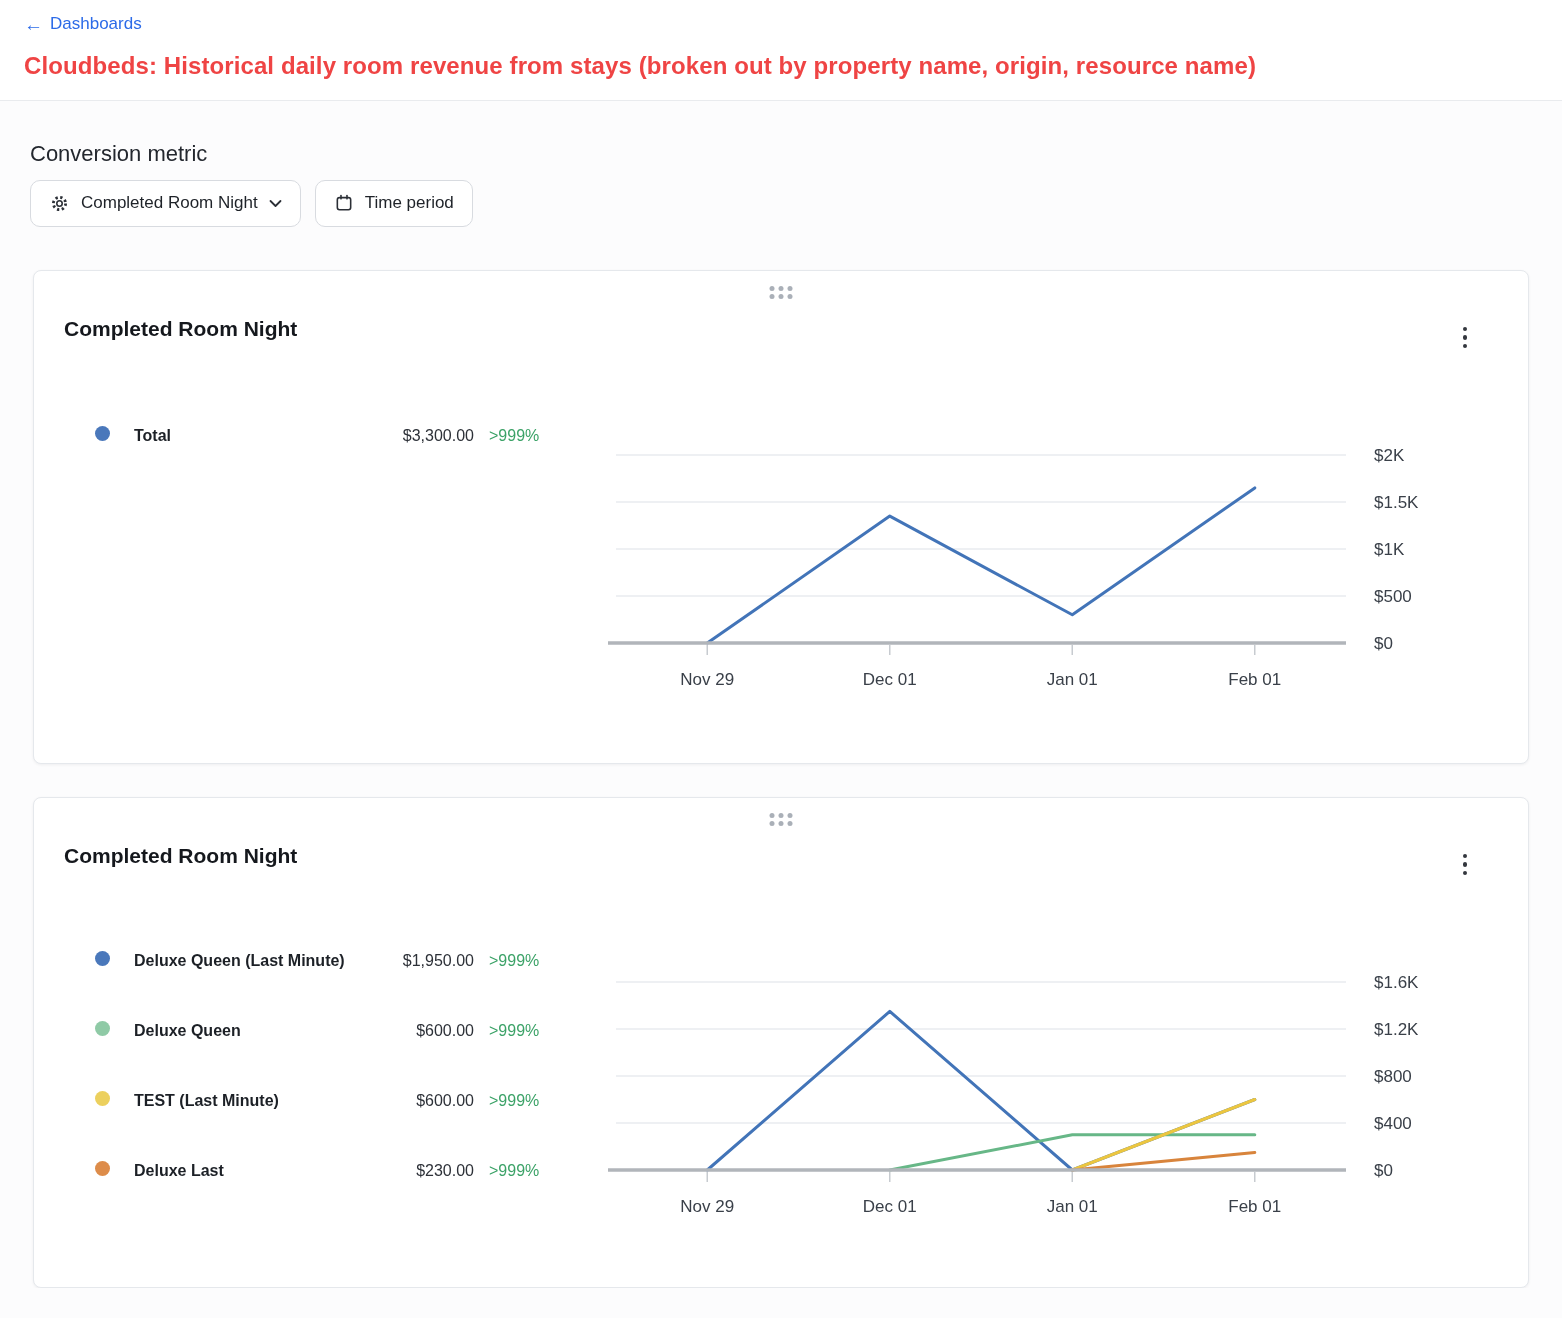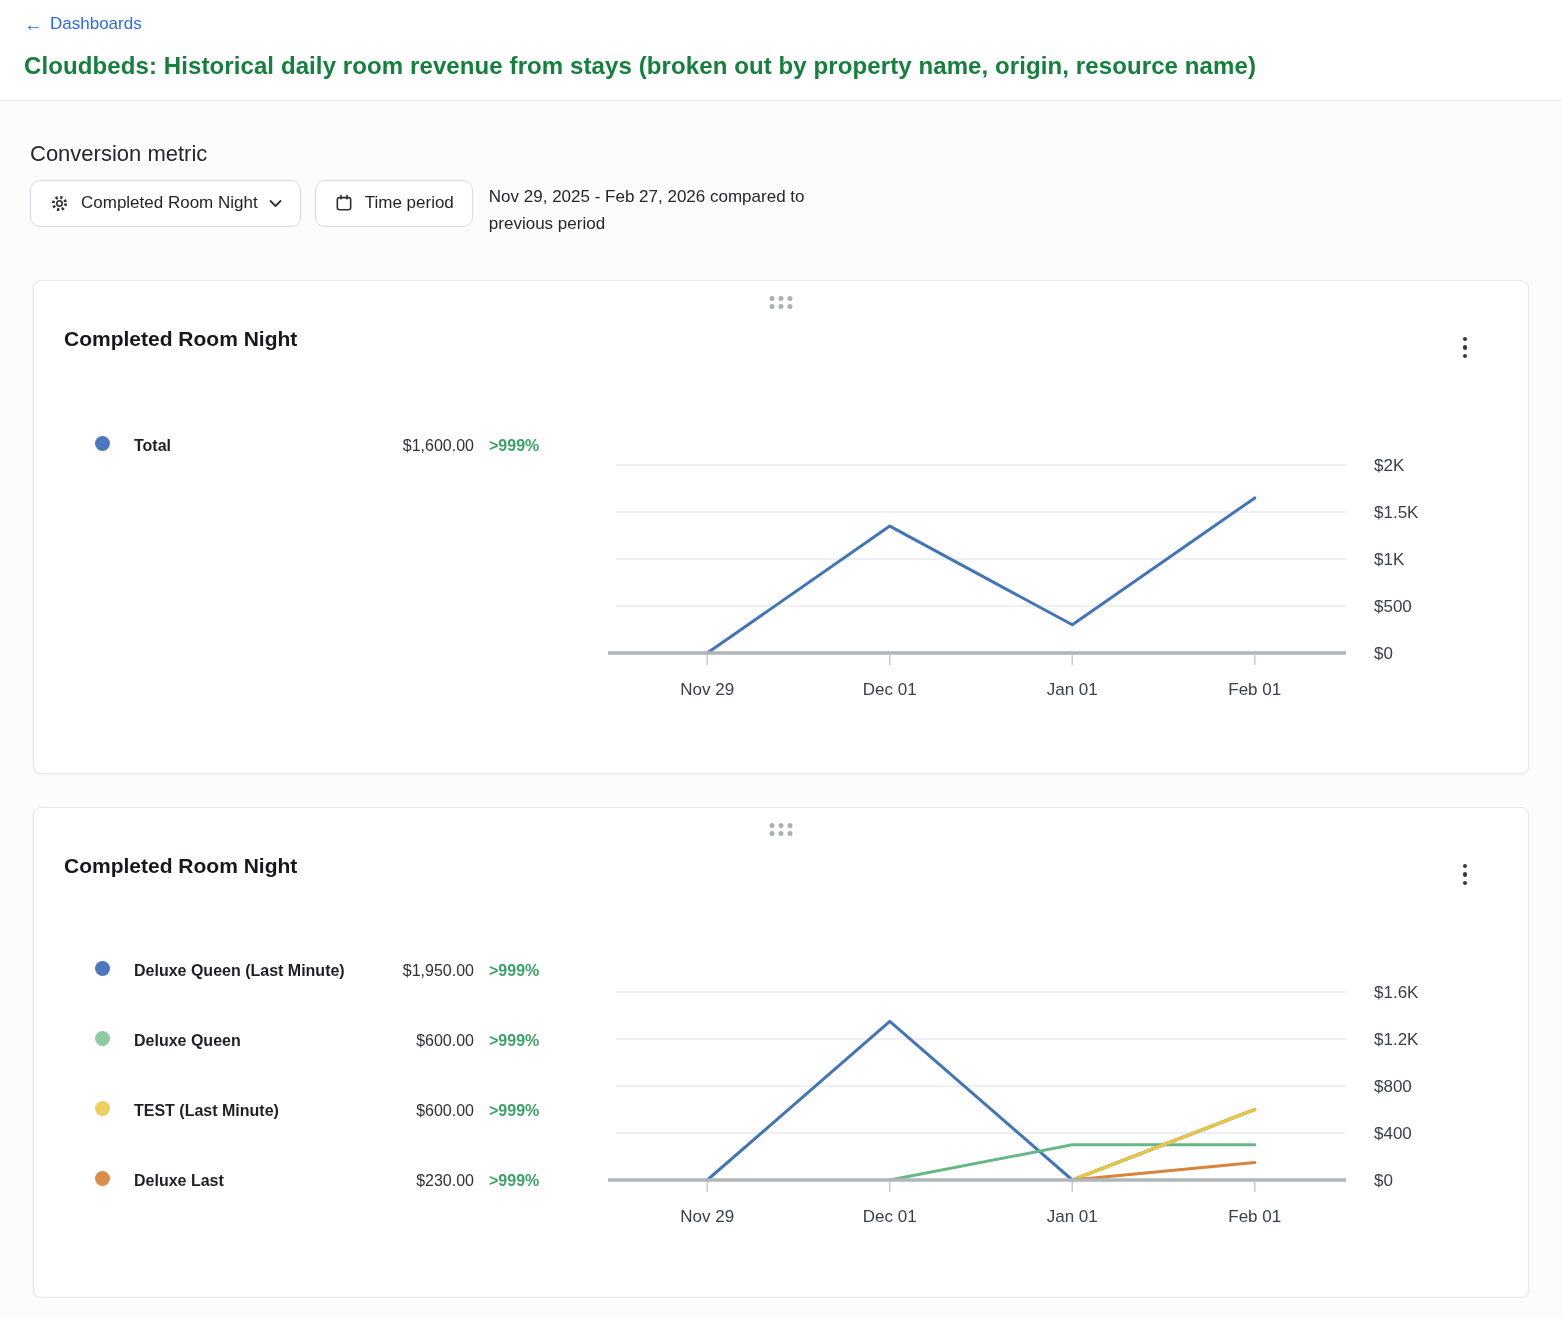--- a/index.html
+++ b/index.html
@@ -15,21 +15,21 @@
     padding:14px 24px 20px 24px;
     border-bottom:1px solid #e9ebee;
   }
   .back-link {
     display:inline-flex; align-items:center; gap:7px;
     color:#2c6be8; font-size:17px; cursor:pointer; text-decoration:none;
   }
   .back-arrow { font-size:19px; line-height:1; }
   .page-title {
     margin-top:17px;
-    font-size:24px; font-weight:700; color:#15803d;
+    font-size:24px; font-weight:700; color:#ef4444;
     letter-spacing:.1px;
   }
   
   .controls { padding:40px 30px 0 30px; }
   .controls-label { font-size:22px; color:#23272e; margin-bottom:13px; }
   .controls-row { display:flex; align-items:flex-start; gap:14px; }
   .ctl-btn {
     display:inline-flex; align-items:center; gap:11px;
     height:47px; padding:0 18px;
     background:#fff; border:1px solid #d8dbe0; border-radius:10px;
@@ -81,21 +81,21 @@
   .legend-item .lname {
     flex:1; margin-left:24px; max-width:230px;
     font-size:16px; font-weight:700; color:#1c2026; line-height:26px;
   }
   .legend-item .lval {
     width:110px; text-align:right;
     font-size:16px; color:#2d3138; line-height:26px;
   }
   .legend-item .lchg {
     width:86px; margin-left:15px; text-align:left;
-    font-size:16px; font-weight:700; line-height:26px;
+    font-size:16px; font-weight:400; line-height:26px;
   }
   
   .chart-wrap { flex:1; }
   .chart-1 svg, .chart-2 svg { display:block; margin-top:52px; }
   .chart text { font-family:"Liberation Sans", sans-serif; fill:#3a4049; font-size:17px; }
 </style>
 </head>
 <body>
 
 <div class="topbar">
@@ -126,21 +126,20 @@
     <button class="ctl-btn">
       <span>
         <svg width="20" height="20" viewBox="0 0 24 24" fill="none" stroke="#2b2f36" stroke-width="1.9" stroke-linecap="round">
           <rect x="4" y="5.5" width="16" height="14.5" rx="2.6"></rect>
           <line x1="8.4" y1="3" x2="8.4" y2="7"></line>
           <line x1="15.6" y1="3" x2="15.6" y2="7"></line>
         </svg>
       </span>
       <span>Time period</span>
     </button>
-    <div class="period-text">Nov 29, 2025 - Feb 27, 2026 compared to previous period</div>
   </div>
 </div>
 
 <div class="card card-1">
   <div class="drag-handle">
     <i></i>
       <i></i>
       <i></i>
       <i></i>
       <i></i>
@@ -150,21 +149,21 @@
     <i></i>
       <i></i>
       <i></i>
   </button>
   <div class="card-title">Completed Room Night</div>
   <div class="card-body">
     <div class="legend legend-1">
         <div class="legend-item">
           <span class="dot" style="background: rgb(74, 120, 187);"></span>
           <span class="lname">Total</span>
-          <span class="lval">$1,600.00</span>
+          <span class="lval">$3,300.00</span>
           <span class="lchg" style="color: rgb(59, 162, 103);">&gt;999%</span>
         </div>
       </div>
     <div class="chart-wrap chart-1">
         <svg width="880" height="292" viewBox="0 0 880 292" class="chart">
           <line x1="12" y1="163" x2="742" y2="163" stroke="#dde1e7" stroke-width="1.2"></line>
           <line x1="12" y1="116" x2="742" y2="116" stroke="#dde1e7" stroke-width="1.2"></line>
           <line x1="12" y1="69" x2="742" y2="69" stroke="#dde1e7" stroke-width="1.2"></line>
           <line x1="12" y1="22" x2="742" y2="22" stroke="#dde1e7" stroke-width="1.2"></line>
           <path d=" M103.3 210.0 L285.8 83.1 L468.3 181.8 L650.8 54.9" fill="none" stroke="#4274b8" stroke-width="3" stroke-linejoin="round" stroke-linecap="round"></path>

